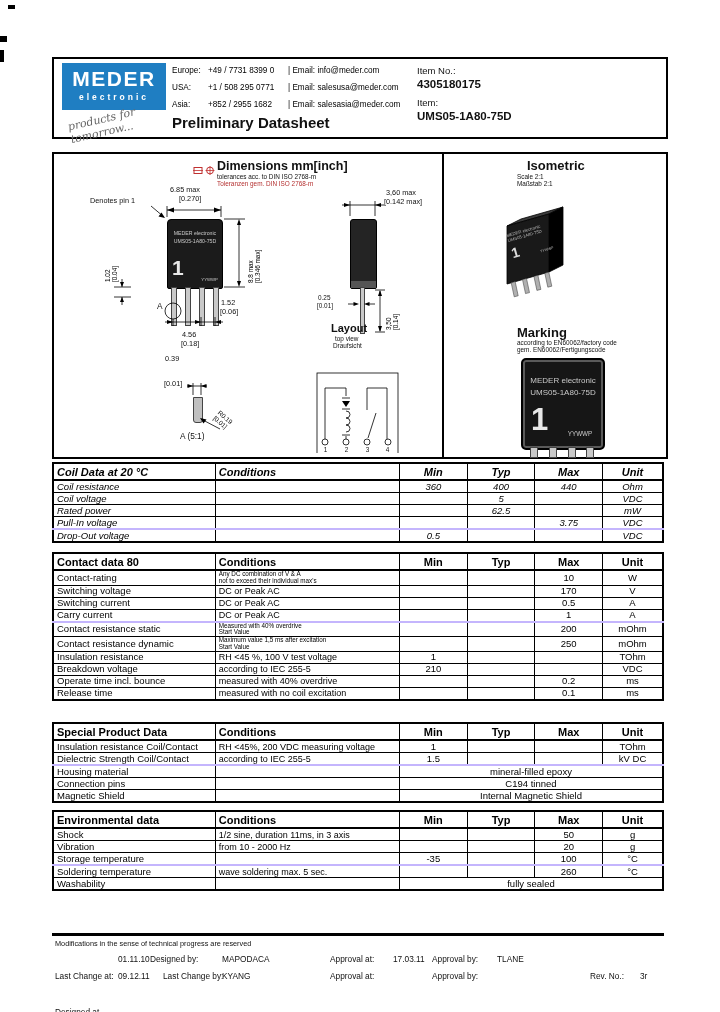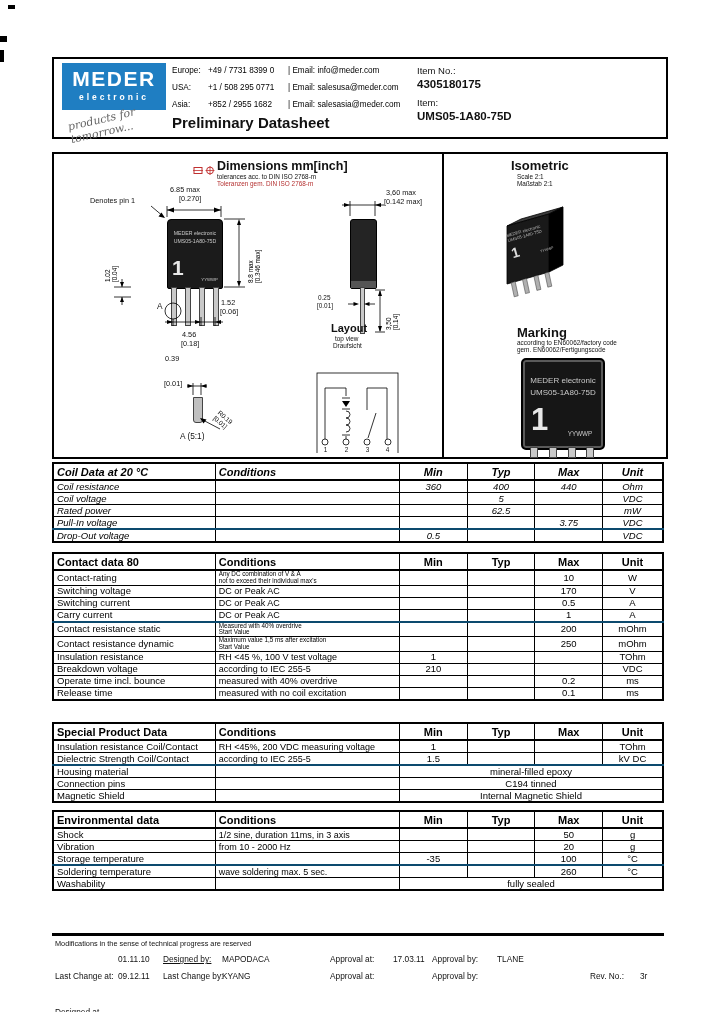--- a/index.html
+++ b/index.html
@@ -42,21 +42,21 @@
             border:2px solid #000;font-size:9.5px;}
   .ds-table col.c1{width:26.6%;} .ds-table col.c2{width:30.2%;}
   .ds-table col.c3{width:11.1%;} .ds-table col.c4{width:11.1%;}
   .ds-table col.c5{width:11.1%;} .ds-table col.c6{width:9.9%;}
   .ds-table th,.ds-table td{border:1px solid #000;padding:0 3px;height:11px;line-height:10px;
             overflow:hidden;vertical-align:middle;}
   .ds-table thead th{height:15px;font-size:11px;border-bottom:2px solid #000;text-align:left;}
   .ds-table th.c,.ds-table td.c{text-align:center;}
   .ds-table td.cond{font-size:9px;}
   .ds-table td .sm{font-size:6.3px;line-height:6.8px;}
-  .ds-table tr.thick td{border-top:2px solid #0c4a6e;}
+  .ds-table tr.thick td{border-top:2px solid #c4b5fd;}
 
   
   .rule{position:absolute;left:52px;top:933px;width:612px;height:3px;background:#000;}
 </style>
 </head>
 <body>
 
 <div id="page">
 
   <div class="artifact" style="left:0;top:36px;width:7px;height:6px;"></div>
@@ -160,21 +160,21 @@
 
     <span class="t b f11" style="left:277px;top:168px;">Layout</span>
     <span class="t f6" style="left:281px;top:181px;">top view</span>
     <span class="t f6" style="left:279px;top:188px;">Draufsicht</span>
 
     <span class="t f6" style="left:268px;top:292px;width:7px;text-align:center;">1</span>
     <span class="t f6" style="left:289px;top:292px;width:7px;text-align:center;">2</span>
     <span class="t f6" style="left:310px;top:292px;width:7px;text-align:center;">3</span>
     <span class="t f6" style="left:330px;top:292px;width:7px;text-align:center;">4</span>
 
-    <span class="t b f13" style="left:457px;top:4px;">Isometric</span>
+    <span class="t b f13" style="left:473px;top:4px;">Isometric</span>
     <span class="t f6" style="left:463px;top:19px;">Scale 2:1</span>
     <span class="t f6" style="left:463px;top:26px;">Maßstab 2:1</span>
     <svg class="abs" style="left:443px;top:46px;" width="100" height="105" viewBox="0 0 100 105">
       <polygon points="10,26 52,14 66,7 24,19" fill="#3a3a3a" stroke="#000" stroke-width="0.8"></polygon>
       <polygon points="52,14 66,7 66,65 52,72" fill="#000" stroke="#000" stroke-width="0.8"></polygon>
       <polygon points="10,26 52,14 52,72 10,84" fill="#191919" stroke="#000" stroke-width="0.8"></polygon>
       <polygon points="14.2,82.8 18.2,81.6 21.2,95.8 17.2,96.8" fill="#b0b0b0" stroke="#333" stroke-width="0.5"></polygon>
       <polygon points="25.5,79.6 29.5,78.4 32.5,92.6 28.5,93.6" fill="#b0b0b0" stroke="#333" stroke-width="0.5"></polygon>
       <polygon points="36.9,76.4 40.9,75.2 43.9,89.4 39.9,90.4" fill="#b0b0b0" stroke="#333" stroke-width="0.5"></polygon>
       <polygon points="47.8,73.2 51.8,72.0 54.8,86.2 50.8,87.2" fill="#b0b0b0" stroke="#333" stroke-width="0.5"></polygon>
@@ -549,21 +549,21 @@
           <td class="c" colspan="4">fully sealed</td>
         </tr>
       </tbody>
   </table>
 
   <div class="rule"></div>
   <span class="t f7" style="left:55px;top:939px;">Modifications in the sense of technical progress are reserved</span>
 
   <span class="t f8" style="left:55px;top:1008px;">Designed at</span>
   <span class="t f8" style="left:118px;top:955px;">01.11.10</span>
-  <span class="t f8" style="left:163px;top:955px;text-decoration:underline;">Designed by:</span>
+  <span class="t f8" style="left:150px;top:955px;">Designed by:</span>
   <span class="t f8" style="left:222px;top:955px;">MAPODACA</span>
   <span class="t f8" style="left:330px;top:955px;">Approval at:</span>
   <span class="t f8" style="left:393px;top:955px;">17.03.11</span>
   <span class="t f8" style="left:432px;top:955px;">Approval by:</span>
   <span class="t f8" style="left:497px;top:955px;">TLANE</span>
 
   <span class="t f8" style="left:55px;top:972px;">Last Change at:</span>
   <span class="t f8" style="left:118px;top:972px;">09.12.11</span>
   <span class="t f8" style="left:163px;top:972px;">Last Change by:</span>
   <span class="t f8" style="left:222px;top:972px;">KYANG</span>

